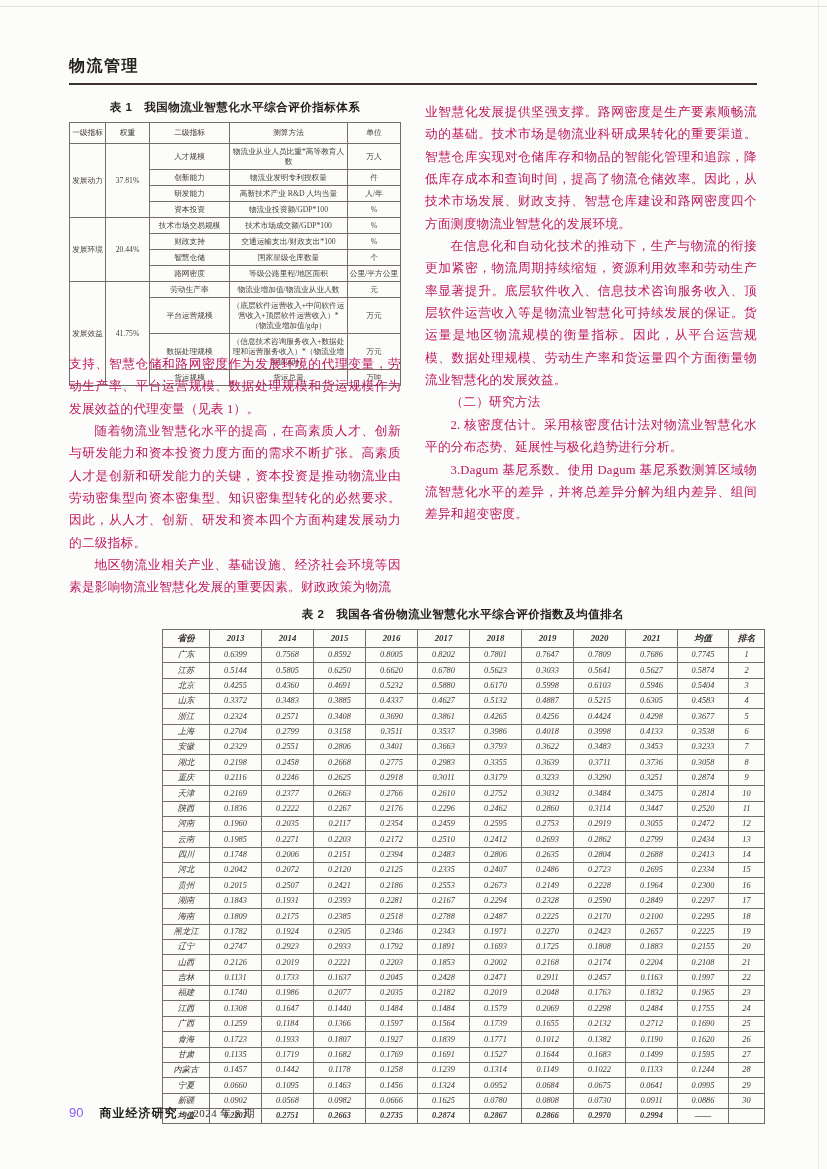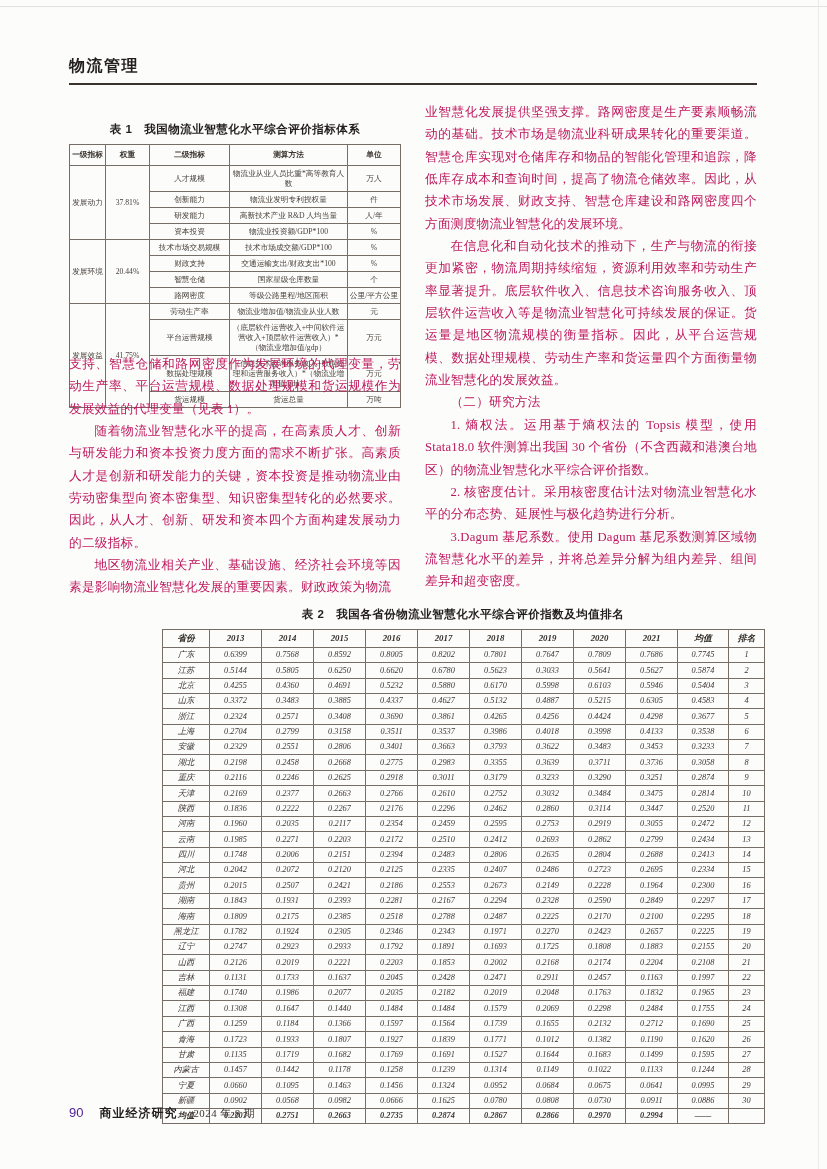--- a/index.html
+++ b/index.html
@@ -15,57 +15,57 @@
   .edge-right { position:absolute; top:0; right:8px; width:1px; height:100%; background:#eceae7; }
 
   .section-header {
     position:absolute; left:69px; top:56px;
     font-family:"Liberation Sans", sans-serif;
     font-weight:bold; font-size:16px; letter-spacing:1.5px; color:#221e1b;
   }
   .header-rule { position:absolute; left:69px; top:83px; width:688px; height:2px; background:#39322d; }
 
   .block { position:absolute; width:332px; }
-  .tbl1-block  { left:69px;  top:122px; }
+  .tbl1-block  { left:69px;  top:100px; }
   .left-text   { left:69px;  top:353px; }
   .right-col   { left:425px; top:101px; }
   .tbl2-block  { position:absolute; left:162px; top:607px; width:602px; }
   .tbl-caption {
     font-family:"Liberation Sans", sans-serif;
     font-weight:bold; font-size:11.5px; text-align:center;
     color:#221e1b; margin-bottom:7px; letter-spacing:0.5px;
   }
 
   table { border-collapse:collapse; }
   .t1 {
     width:331px; table-layout:fixed;
     font-size:7.7px; line-height:10px; color:#48413b;
     border-top:1.6px solid #39322d; border-bottom:1.6px solid #39322d;
   }
   .t1 th, .t1 td { border:0.8px solid #756d66; text-align:center; padding:2.5px 1px; vertical-align:middle; }
-  .t1 thead th { font-weight:bold; padding:5px 1px; color:#3b342e; }
+  .t1 thead th { font-weight:normal; padding:5px 1px; color:#3b342e; }
 
   .body-text p {
     font-size:12.7px; line-height:22.35px; text-align:justify;
     color:#be185d; letter-spacing:0.2px;
   }
   .body-text p.indent { text-indent:2em; }
   .body-text p.kaiti  { }
 
   .t2 {
     width:602px; table-layout:fixed;
     font-size:8.3px; line-height:9.6px; color:#3d3630;
     border-top:1.5px solid #39322d; border-bottom:1.5px solid #39322d;font-style:italic;
   }
   .t2 th, .t2 td { border:0.7px solid #756d66; text-align:center; padding:2.4px 0; }
   .t2 thead th { font-weight:bold; font-size:8.8px; padding:3.6px 0; color:#322c26; }
   .t2 tr.mean-row td { font-weight:bold; }
 
   .footer { position:absolute; left:69px; top:1105px; display:flex; align-items:baseline; gap:16px; }
-  .footer .pageno  { font-family:"Liberation Sans", sans-serif; font-size:13px; color:#4c1d95; }
+  .footer .pageno  { font-family:"Liberation Sans", sans-serif; font-size:13px; color:#8b5cf6; }
   .footer .journal { font-family:"Liberation Sans", sans-serif; font-weight:bold; font-size:12px; color:#221e1b; letter-spacing:1px; }
   .footer .issue   { font-size:10.8px; color:#3b342e; letter-spacing:0.5px; }
 </style>
 </head>
 <body>
 
 <div class="edge-top"></div>
 <div class="edge-right"></div>
 
 <div class="section-header">物流管理</div>
@@ -164,21 +164,20 @@
 <div class="block left-text body-text">
     <p>支持、智慧仓储和路网密度作为发展环境的代理变量，劳动生产率、平台运营规模、数据处理规模和货运规模作为发展效益的代理变量（见表 1）。</p>
     <p class="indent">随着物流业智慧化水平的提高，在高素质人才、创新与研发能力和资本投资力度方面的需求不断扩张。高素质人才是创新和研发能力的关键，资本投资是推动物流业由劳动密集型向资本密集型、知识密集型转化的必然要求。因此，从人才、创新、研发和资本四个方面构建发展动力的二级指标。</p>
     <p class="indent">地区物流业相关产业、基础设施、经济社会环境等因素是影响物流业智慧化发展的重要因素。财政政策为物流</p>
   </div>
 
 <div class="block right-col body-text">
     <p>业智慧化发展提供坚强支撑。路网密度是生产要素顺畅流动的基础。技术市场是物流业科研成果转化的重要渠道。智慧仓库实现对仓储库存和物品的智能化管理和追踪，降低库存成本和查询时间，提高了物流仓储效率。因此，从技术市场发展、财政支持、智慧仓库建设和路网密度四个方面测度物流业智慧化的发展环境。</p>
     <p class="indent">在信息化和自动化技术的推动下，生产与物流的衔接更加紧密，物流周期持续缩短，资源利用效率和劳动生产率显著提升。底层软件收入、信息技术咨询服务收入、顶层软件运营收入等是物流业智慧化可持续发展的保证。货运量是地区物流规模的衡量指标。因此，从平台运营规模、数据处理规模、劳动生产率和货运量四个方面衡量物流业智慧化的发展效益。</p>
     <p class="indent kaiti">（二）研究方法</p>
-    <p class="indent">1. 熵权法。运用基于熵权法的 Topsis 模型，使用 Stata18.0 软件测算出我国 30 个省份（不含西藏和港澳台地区）的物流业智慧化水平综合评价指数。</p>
     <p class="indent">2. 核密度估计。采用核密度估计法对物流业智慧化水平的分布态势、延展性与极化趋势进行分析。</p>
     <p class="indent">3.Dagum 基尼系数。使用 Dagum 基尼系数测算区域物流智慧化水平的差异，并将总差异分解为组内差异、组间差异和超变密度。</p>
   </div>
 
 <div class="tbl2-block">
   <div class="tbl-caption">表 2　我国各省份物流业智慧化水平综合评价指数及均值排名</div>
   <table class="t2">
     <colgroup>
       <col style="width:47px">
       <col style="width:52px">

